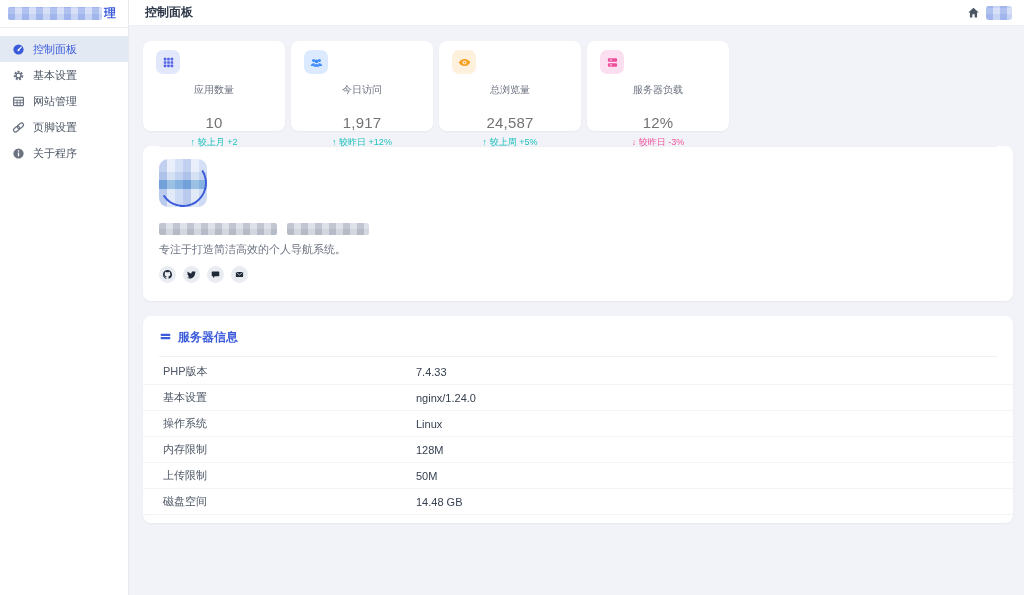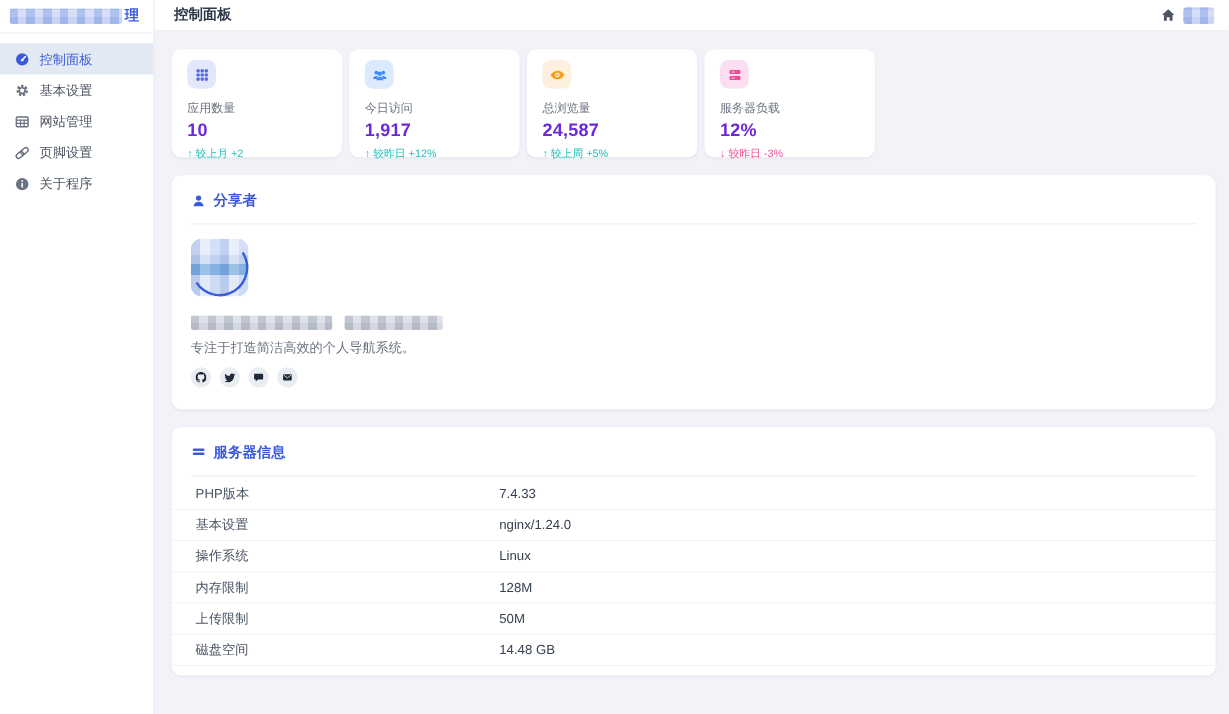--- a/index.html
+++ b/index.html
@@ -19,29 +19,29 @@
   .menu-item.active .mi-icon { color:#3b5bdb; }
   
   .main { flex:1; display:flex; flex-direction:column; }
   .topbar { height:26px; background:#fff; border-bottom:1px solid #eceef3; display:flex; align-items:center; padding:0 12px 0 16px; }
   .topbar-title { font-size:12px; font-weight:bold; color:#2d3748; }
   .topbar-right { margin-left:auto; display:flex; align-items:center; gap:6px; }
   .home-icon { width:13px; height:13px; color:#4b5563; display:inline-flex; cursor:pointer; }
   .content { flex:1; padding:15px 11px 0 14px; overflow:hidden; }
   
   .cards { display:flex; gap:6px; }
-  .card { width:142px; height:90px; background:#fff; border-radius:8px; box-shadow:0 1px 2px rgba(30,41,59,.05); padding:9px 13px; }
+  .card { width:142px; height:90px; background:#fff; border-radius:8px; box-shadow:0 1px 2px rgba(30,41,59,.05); padding:9px 13px;text-align:center; }
   .card-icon { width:24px; height:24px; border-radius:7px; display:flex; align-items:center; justify-content:center; }
   .card-icon svg { width:13px; height:13px; }
   .c1 .card-icon { background:#e3e7fc; color:#5264e3; }
   .c2 .card-icon { background:#dbeafe; color:#3d8bfd; }
   .c3 .card-icon { background:#fdf0dd; color:#f59f1e; }
   .c4 .card-icon { background:#fbdff0; color:#ee4c9b; }
   .card-label { margin-top:9px; font-size:10px; color:#6b7280; }
-  .card-value { margin-top:3px; font-size:15px; font-weight:bold; color:#6d28d9; letter-spacing:.2px; }
+  .card-value { margin-top:17px; font-size:15px; font-weight:normal; color:#737373; letter-spacing:.2px; }
   .card-change { margin-top:5px; font-size:9px; }
   .card-change.up { color:#1fc1bd; }
   .card-change.down { color:#f0559b; }
   
   .panel { background:#fff; border-radius:8px; box-shadow:0 1px 2px rgba(30,41,59,.05); margin-top:15px; }
   .panel-head { display:flex; align-items:center; gap:6px; padding:13px 16px 10px; }
   .panel-head .ph-icon { width:13px; height:13px; color:#3b5bdb; display:inline-flex; }
   .panel-title { font-size:12px; font-weight:bold; color:#3b5bdb; }
   .panel-divider { border-bottom:1px solid #eef0f4; margin:0 16px; }
   
@@ -223,29 +223,20 @@
         <div class="card-label">服务器负载</div>
         <div class="card-value">12%</div>
         <div class="card-change down">
           <span>↓</span>
           <span>较昨日 -3%</span>
         </div>
       </div>
     </div>
 
     <section class="panel">
-      <div class="panel-head">
-        <span class="ph-icon">
-          <svg viewBox="0 0 16 16" fill="currentColor">
-              <circle cx="8" cy="5" r="2.7"></circle>
-              <path d="M2.8 13.4 c.4-3.1 2.4-4.7 5.2-4.7 s4.8 1.6 5.2 4.7 z"></path>
-            </svg>
-        </span>
-        <span class="panel-title">分享者</span>
-      </div>
       <div class="panel-divider"></div>
       <div class="profile">
         <div class="avatar-wrap">
           <div class="avatar"></div>
           <div class="avatar-arc"></div>
         </div>
         <div class="profile-info">
           <div class="name-blur">
             <span class="mosaic-gray" style="width:118px"></span>
             <span class="mosaic-gray" style="width:82px"></span>

